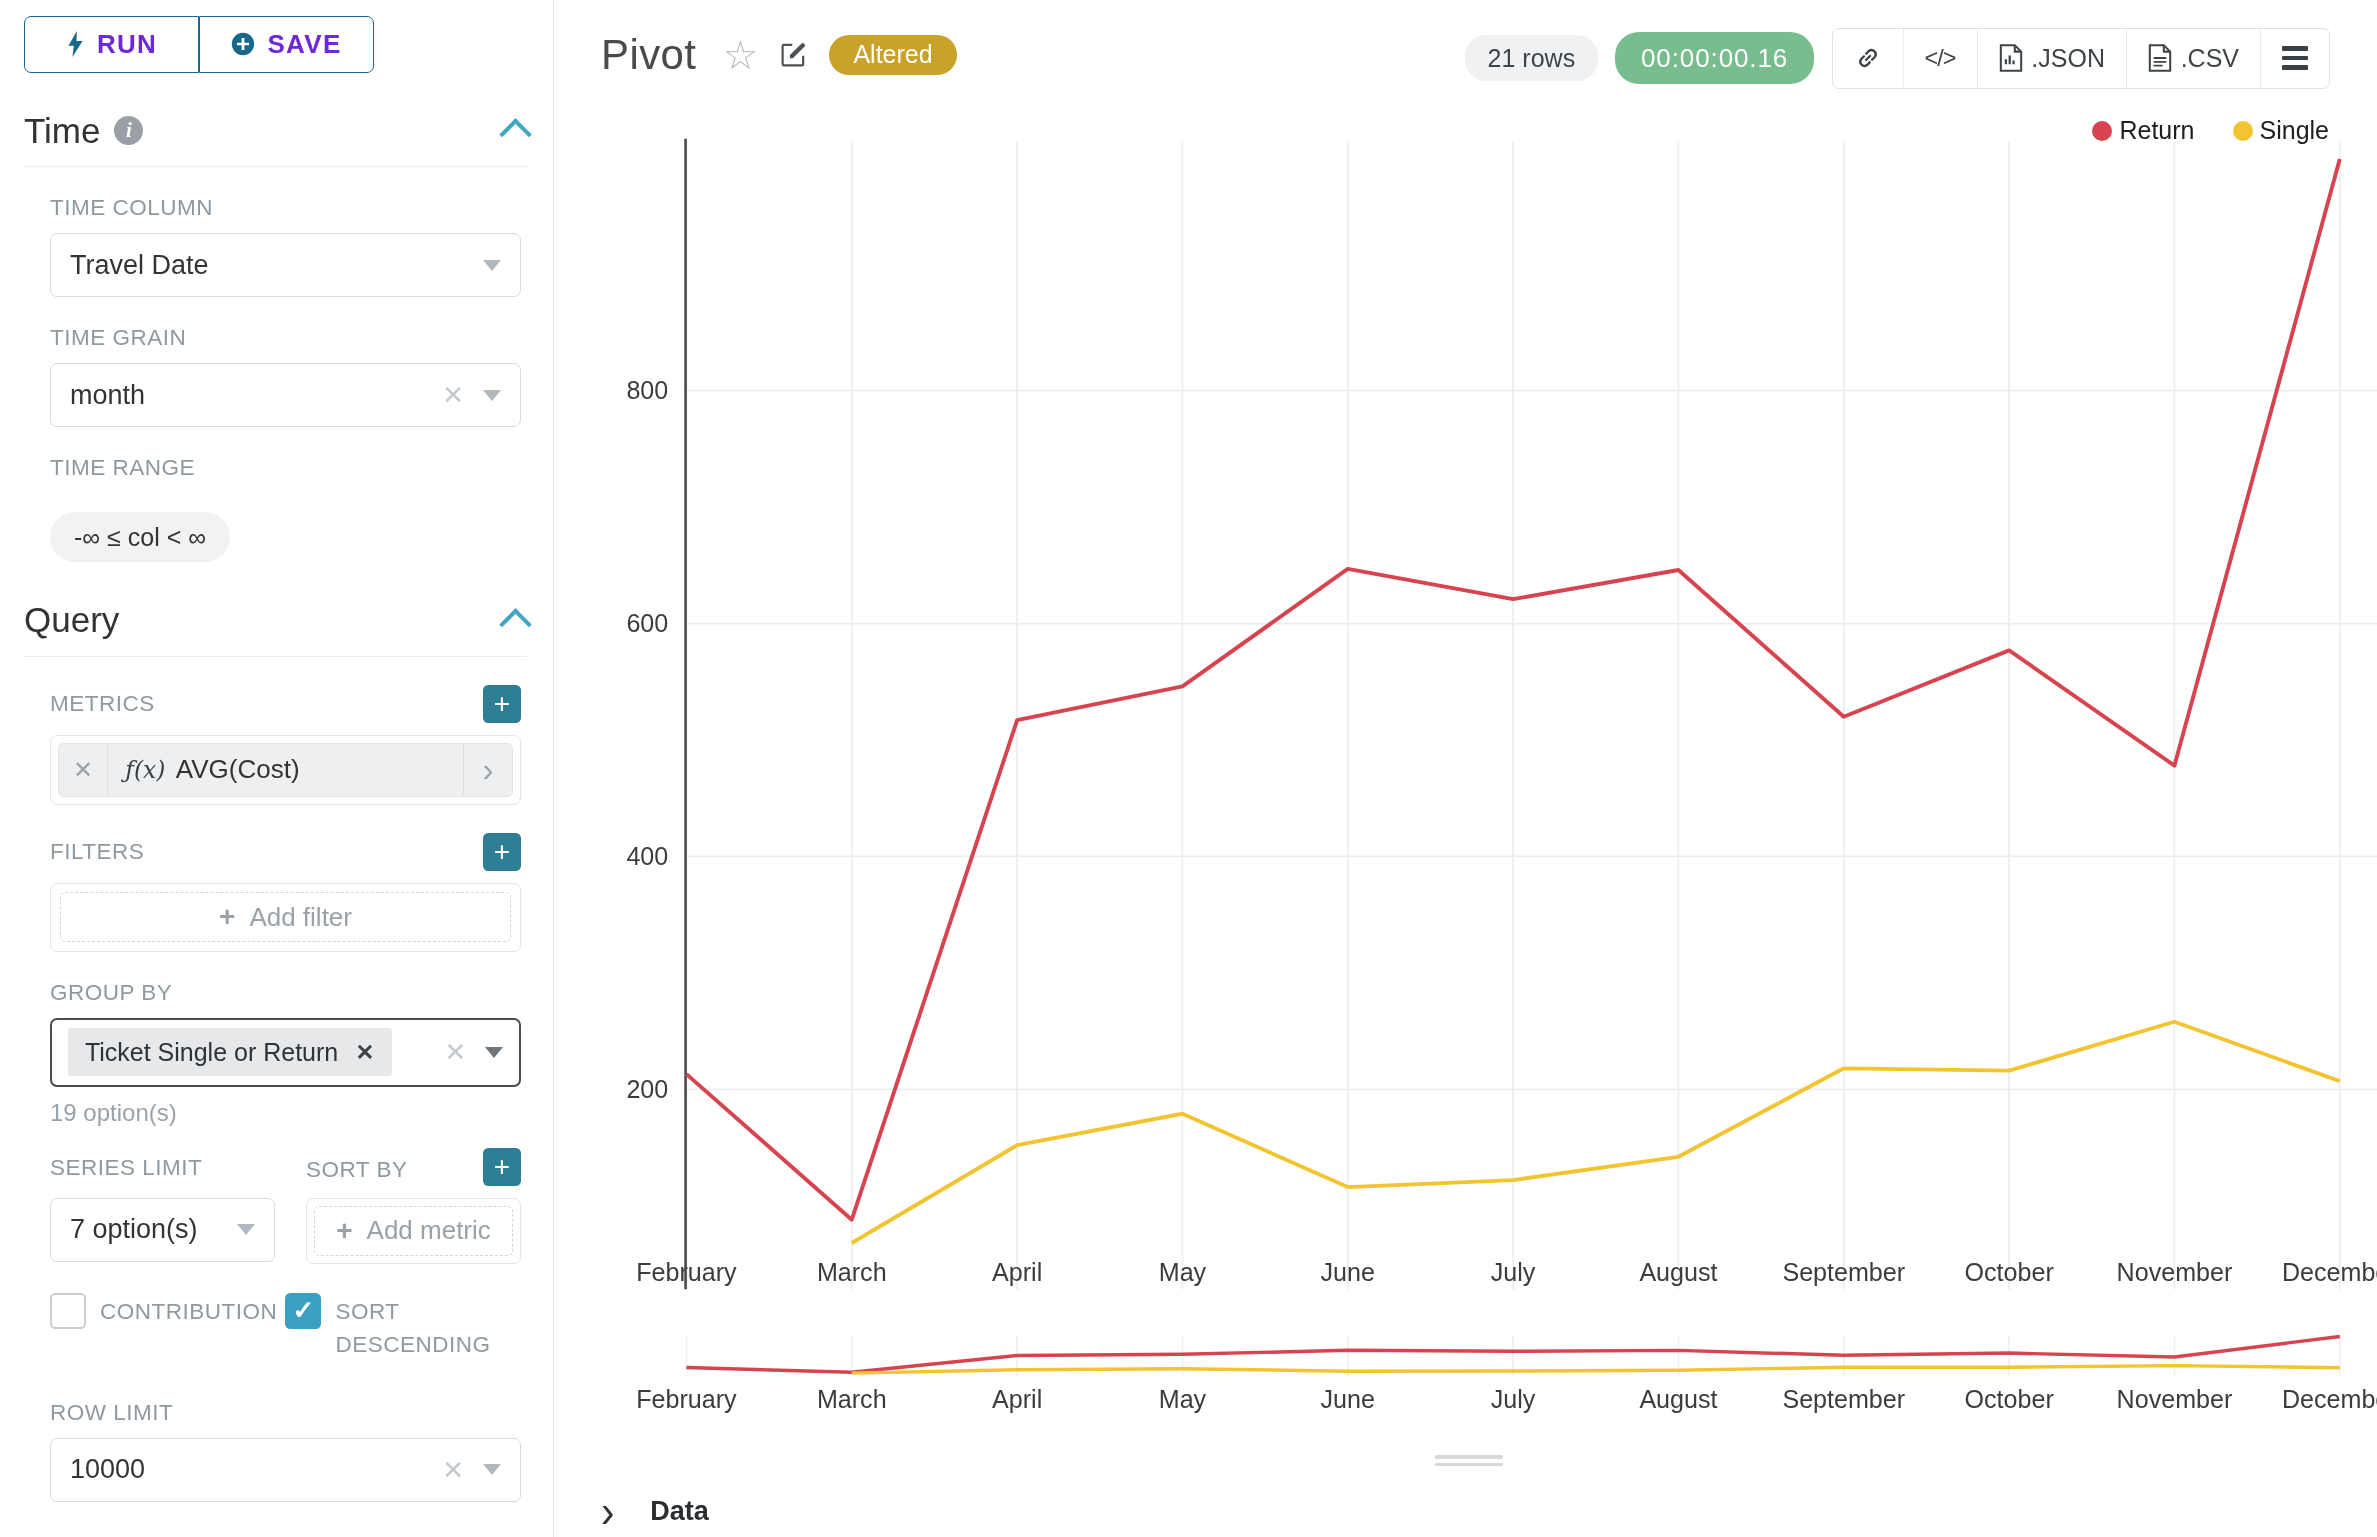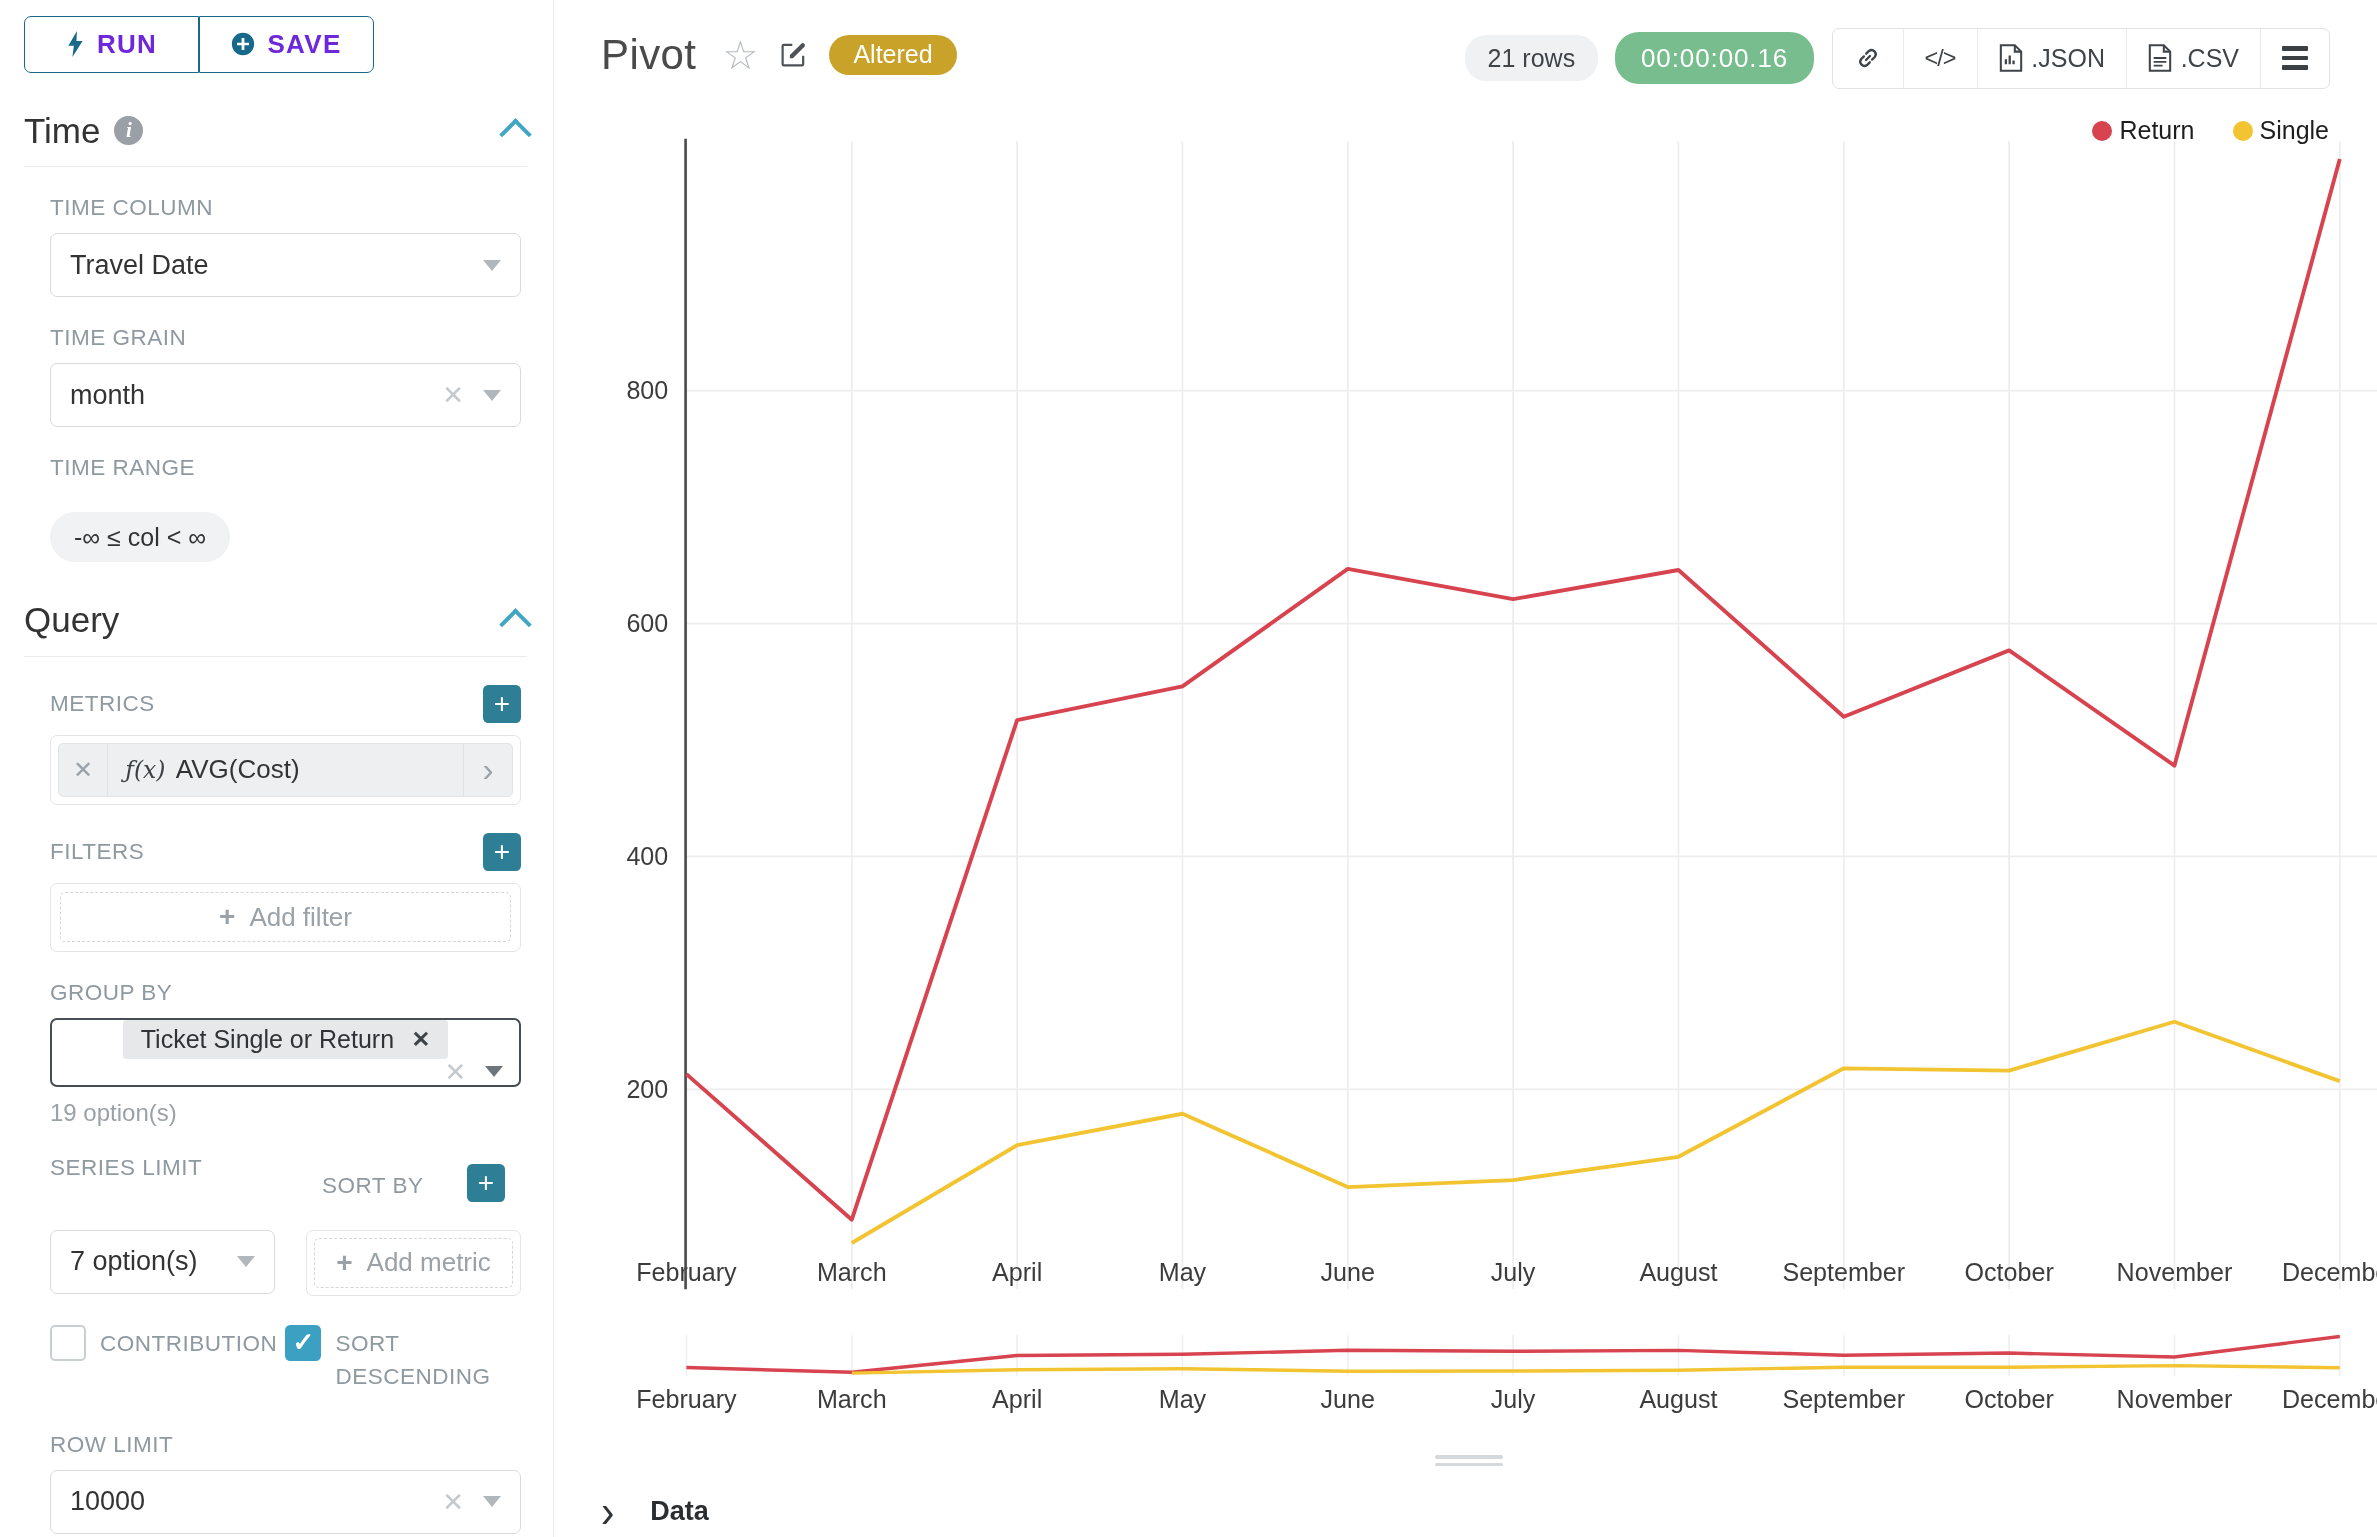--- a/index.html
+++ b/index.html
@@ -28,21 +28,21 @@
   .pill{display:inline-flex;align-items:center;background:#f1f2f3;border-radius:35px;padding:10.4px 24px;font-size:25px;color:#333;margin-top:19px;}
   .metric-outer{border:1.7px solid #e3e5e7;border-radius:7px;padding:7px;}
   .metric-pill{display:flex;align-items:center;background:#edeff1;border:1.7px solid #e1e3e5;border-radius:5.2px;height:52px;}
   .metric-x{width:48px;align-self:stretch;display:flex;align-items:center;justify-content:center;border-right:1.7px solid #dfe1e3;color:#9ba3a9;font-size:24px;}
   .metric-fx{font-family:"DejaVu Serif",serif;font-style:italic;font-size:23.4px;color:#3b4045;margin:0 10.4px 0 17.3px;}
   .metric-name{font-size:26px;color:#333;flex:1;}
   .metric-chev{width:48px;align-self:stretch;display:flex;align-items:center;justify-content:center;border-left:1.7px solid #dfe1e3;color:#9ba3a9;font-size:33px;}
   .dash-outer{border:1.7px solid #e3e5e7;border-radius:7px;padding:8.7px;}
   .dash-inner{border:1.7px dashed #d3d6d9;border-radius:5.2px;height:48px;display:flex;align-items:center;justify-content:center;gap:14px;color:#9aa2a8;font-size:26px;}
   .dash-plus{font-size:28px;font-weight:700;color:#9aa2a8;line-height:1;}
-  .groupby{border:2.6px solid #474d52;border-radius:7px;height:69px;display:flex;align-items:center;padding:0 15.6px;box-sizing:border-box;background:#fff;flex-direction:column;}
+  .groupby{border:2.6px solid #474d52;border-radius:7px;height:69px;display:flex;align-items:center;padding:0 15.6px;box-sizing:border-box;background:#fff;}
   .tag{display:inline-flex;align-items:center;gap:17.3px;background:#e6e8ea;border-radius:3.5px;height:48px;padding:0 17.3px;font-size:25px;color:#2f3337;}
   .tag-x{font-weight:700;font-size:22.5px;color:#3e4347;}
   .hint{font-size:24px;color:#9aa2a8;margin-top:12px;}
   .two-col{display:grid;grid-template-columns:225px 215px;column-gap:31px;}
   .checkbox-row{display:grid;grid-template-columns:225px 246px;column-gap:10.4px;margin-top:29px;}
   .check-item{display:flex;gap:14px;align-items:flex-start;}
   .checkbox{width:36px;height:36px;border-radius:5.2px;box-sizing:border-box;flex:0 0 auto;}
   .checkbox[data-checked="true"]{background:#3ba0c2;color:#fff;display:flex;align-items:center;justify-content:center;font-size:26px;font-weight:700;}
   .checkbox[data-checked="true"]::after{content:"✓";}
   .checkbox[data-checked="false"]{border:2.6px solid #c9ced1;background:#fff;}
@@ -160,21 +160,21 @@
         </span>
         <span class="adorn" style="margin-left:auto;display:flex;align-items:center;gap:19px;">
           <span class="clear-x">✕</span>
           <span class="caret" style="border-top-color:#6f767b;"></span>
         </span>
       </div>
       <div class="hint">19 option(s)</div>
 
       <div class="two-col" style="margin-top:28px;">
         <span class="field-label" style="margin:0;">SERIES LIMIT</span>
-        <span class="label-row" style="margin:16px;">
+        <span class="label-row" style="margin:0;">
           <span class="field-label" style="margin:0;">SORT BY</span>
           <span class="plus-btn" style="margin-top:-7px;">+</span>
         </span>
       </div>
       <div class="two-col" style="margin-top:12px;">
         <div class="select">
           <span>7 option(s)</span>
           <span class="adorn">
               <span class="caret"></span>
             </span>

